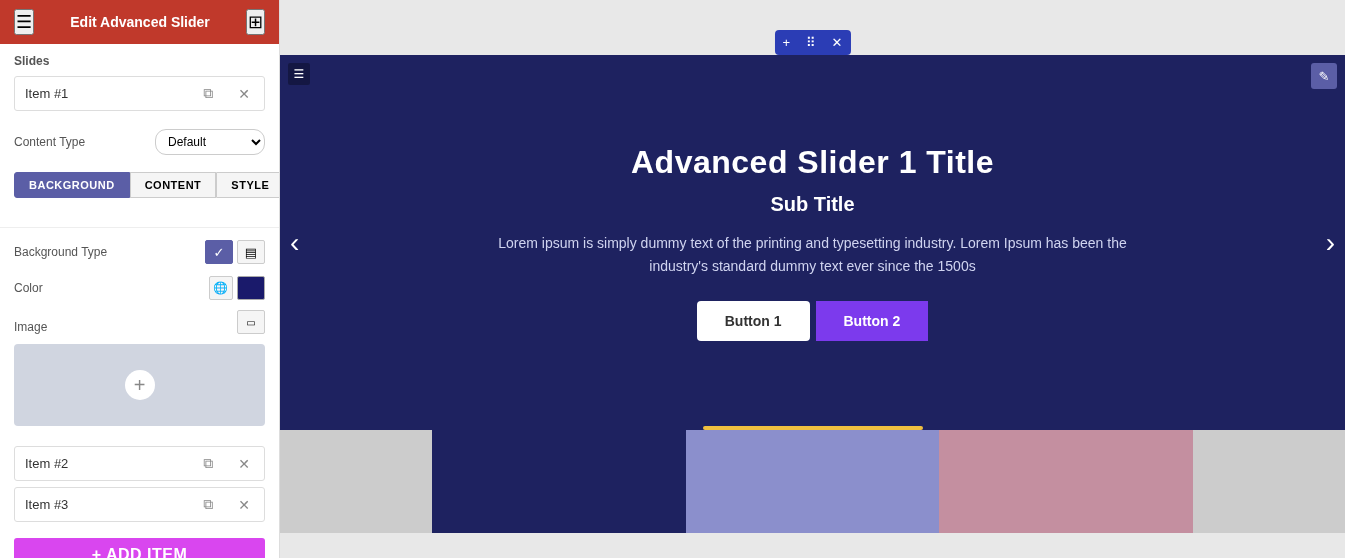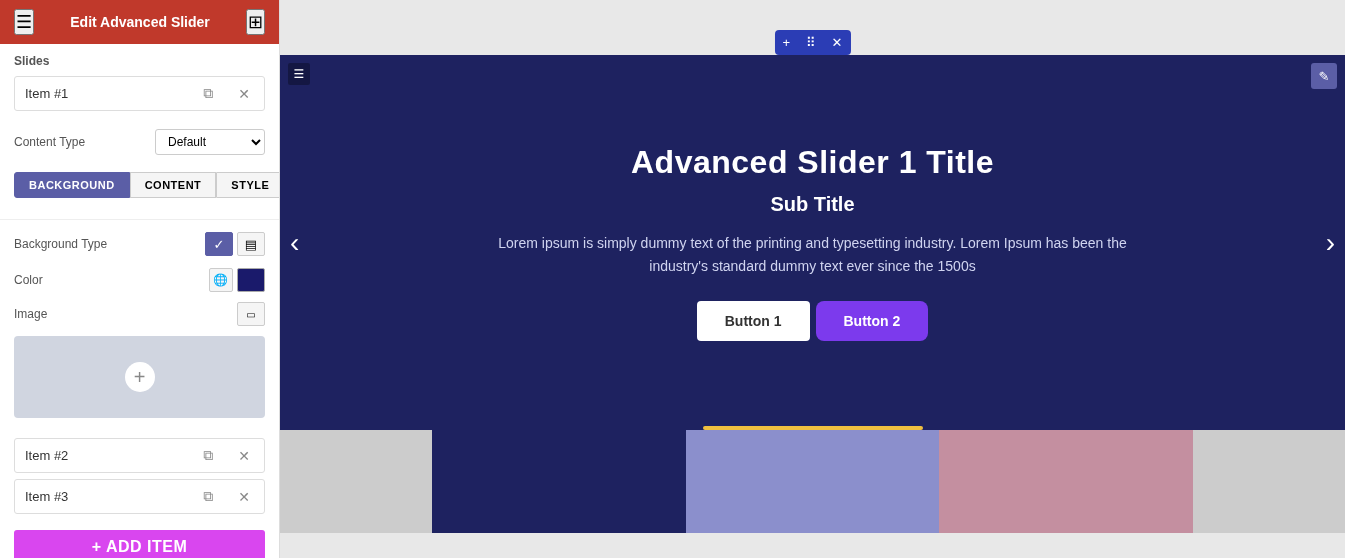--- a/index.html
+++ b/index.html
@@ -77,32 +77,32 @@
       padding: 6px 14px;
       flex-shrink: 0;
     }
     .content-type-row .ct-label {
       font-size: 12px;
       color: #555;
       flex: 1;
     }
     .content-type-select {
       border: 1px solid #ccc;
-      border-radius: 3px;
+      border-radius: 11px;
       padding: 4px 8px;
       font-size: 12px;
       background: #fff;
       cursor: pointer;
       width: 110px;
     }
 
     .tab-row {
       display: flex;
       padding: 11px 14px;
-      margin-bottom: 4px;
+      margin-bottom: 12px;
       flex-shrink: 0;
     }
     .tab-btn {
       padding: 6px 14px;
       font-size: 11px;
       font-weight: 600;
       border: 1px solid #ccc;
       background: #f5f5f5;
       cursor: pointer;
       letter-spacing: 0.5px;
@@ -207,21 +207,21 @@
       font-size: 16px;
       font-weight: 600;
       cursor: pointer;
       width: calc(100% - 28px);
       letter-spacing: 0.5px;
       flex-shrink: 0;
     }
 
     .image-label-row {
       display: flex;
-      align-items: center;
+      align-items: flex-end;
       padding: 4px 14px;
       flex-shrink: 0;
     }
     .image-label-row .field-label { flex: 1; }
 
     
     .main-area {
       flex: 1;
       display: flex;
       flex-direction: column;
@@ -304,21 +304,21 @@
       border-radius: 4px;
       font-size: 14px;
       font-weight: 600;
       cursor: pointer;
     }
     .btn-2 {
       padding: 12px 28px;
       background: #7c3aed;
       color: #fff;
       border: none;
-      border-radius: 8px;
+      border-radius: 0;
       font-size: 14px;
       font-weight: 600;
       cursor: pointer;
       margin-left: 6px;
     }
 
     .prev-arrow, .next-arrow {
       position: absolute;
       top: 50%;
       transform: translateY(-50%);

